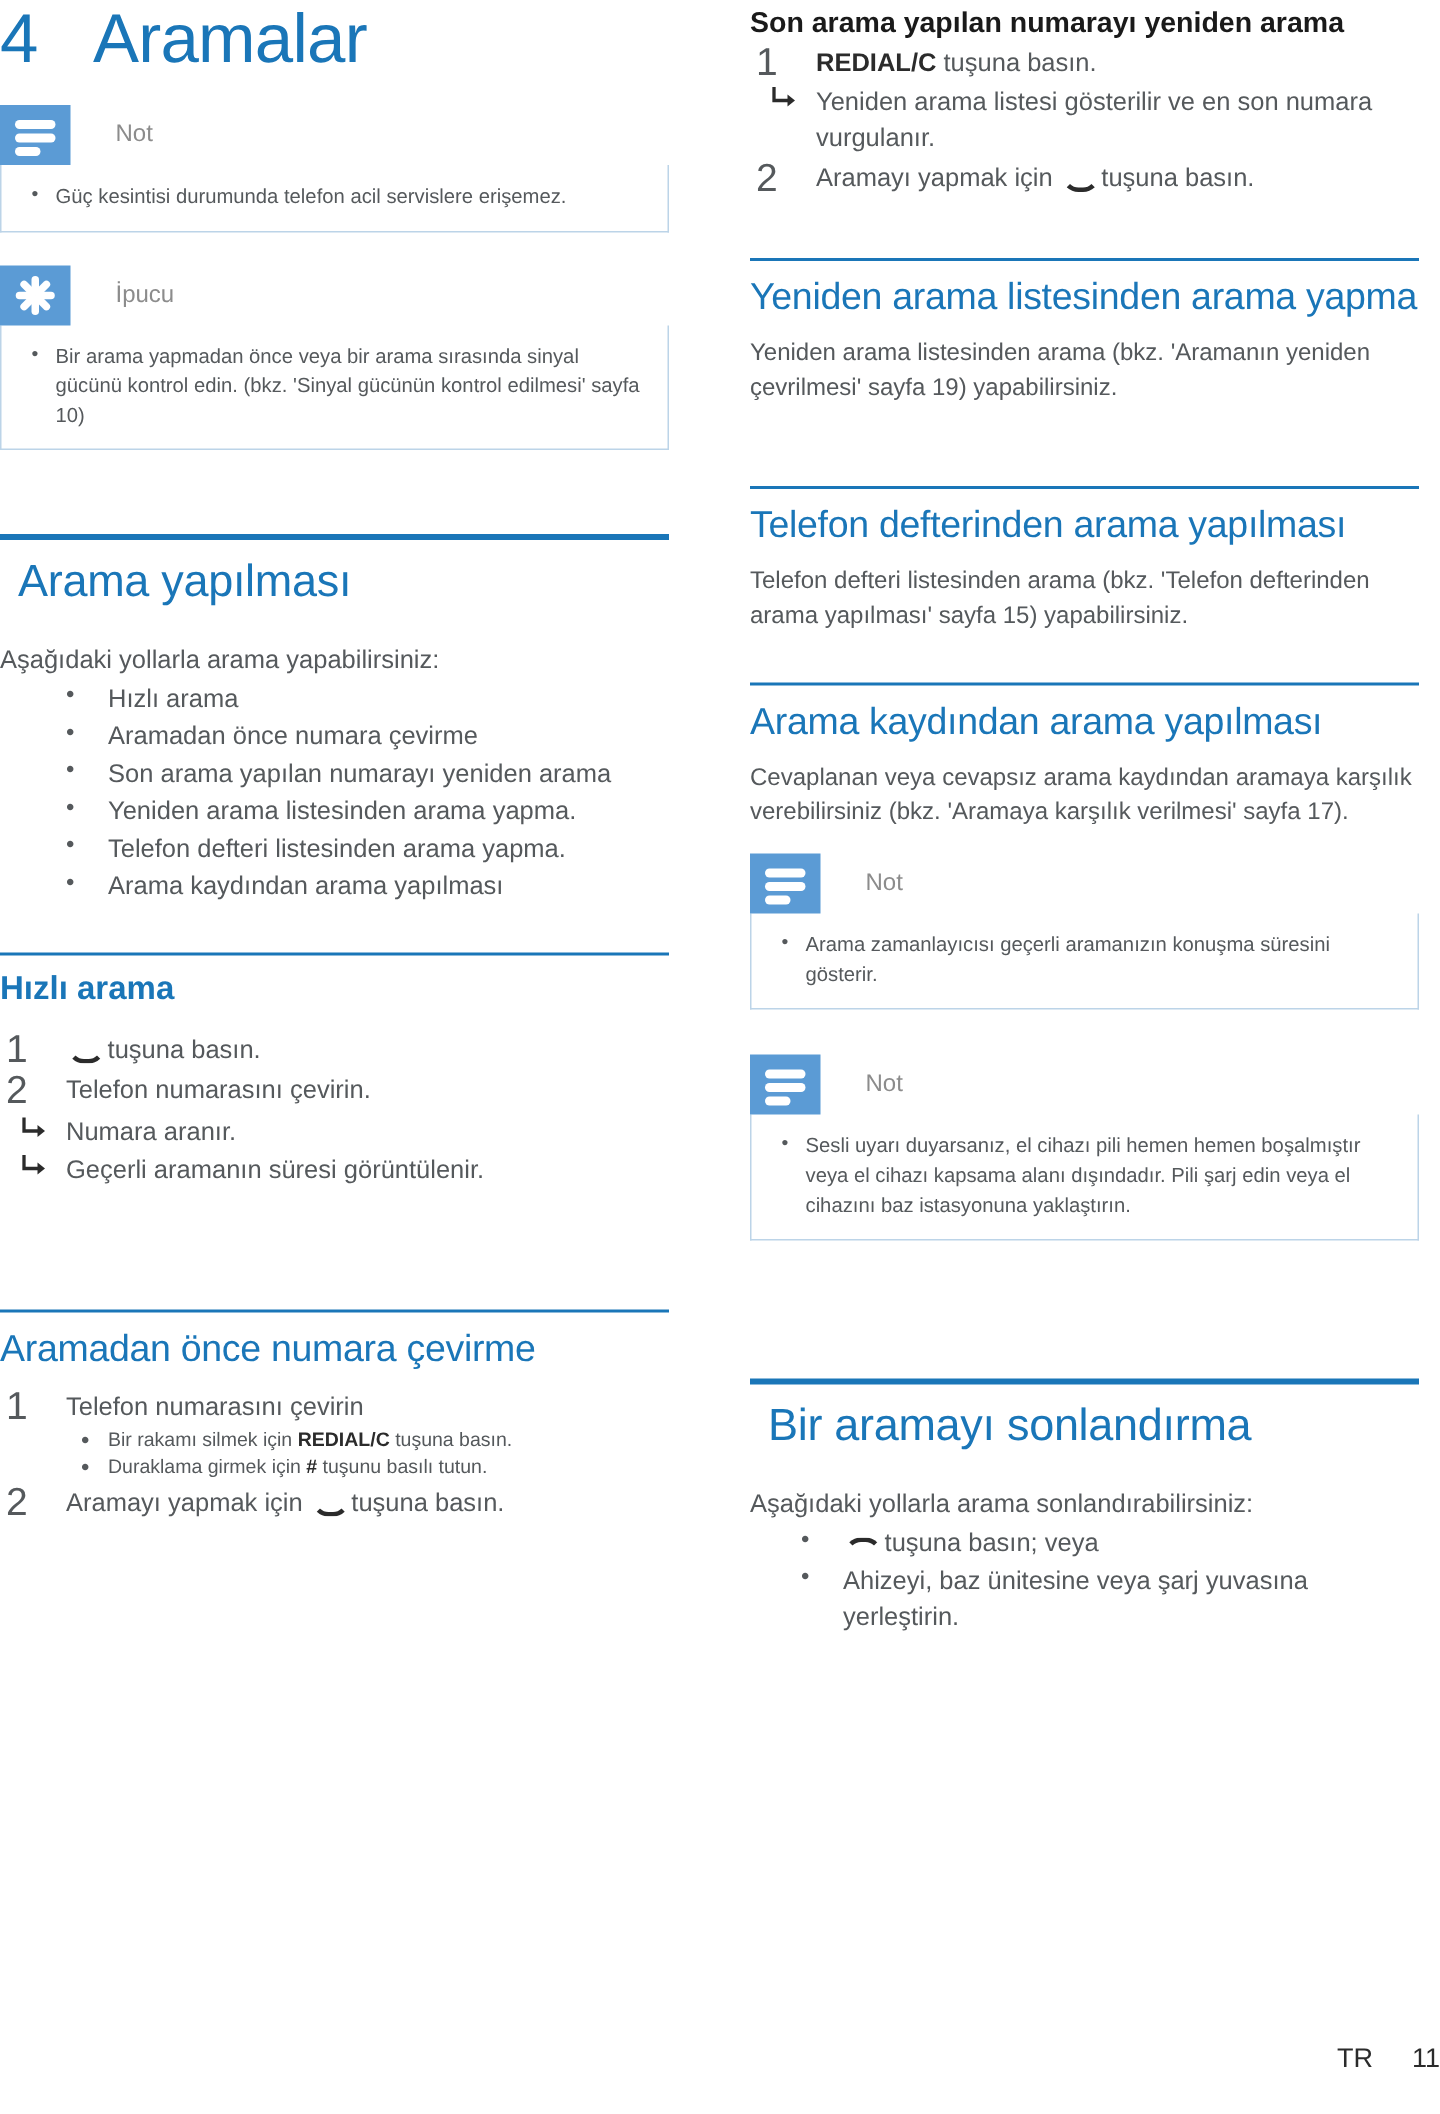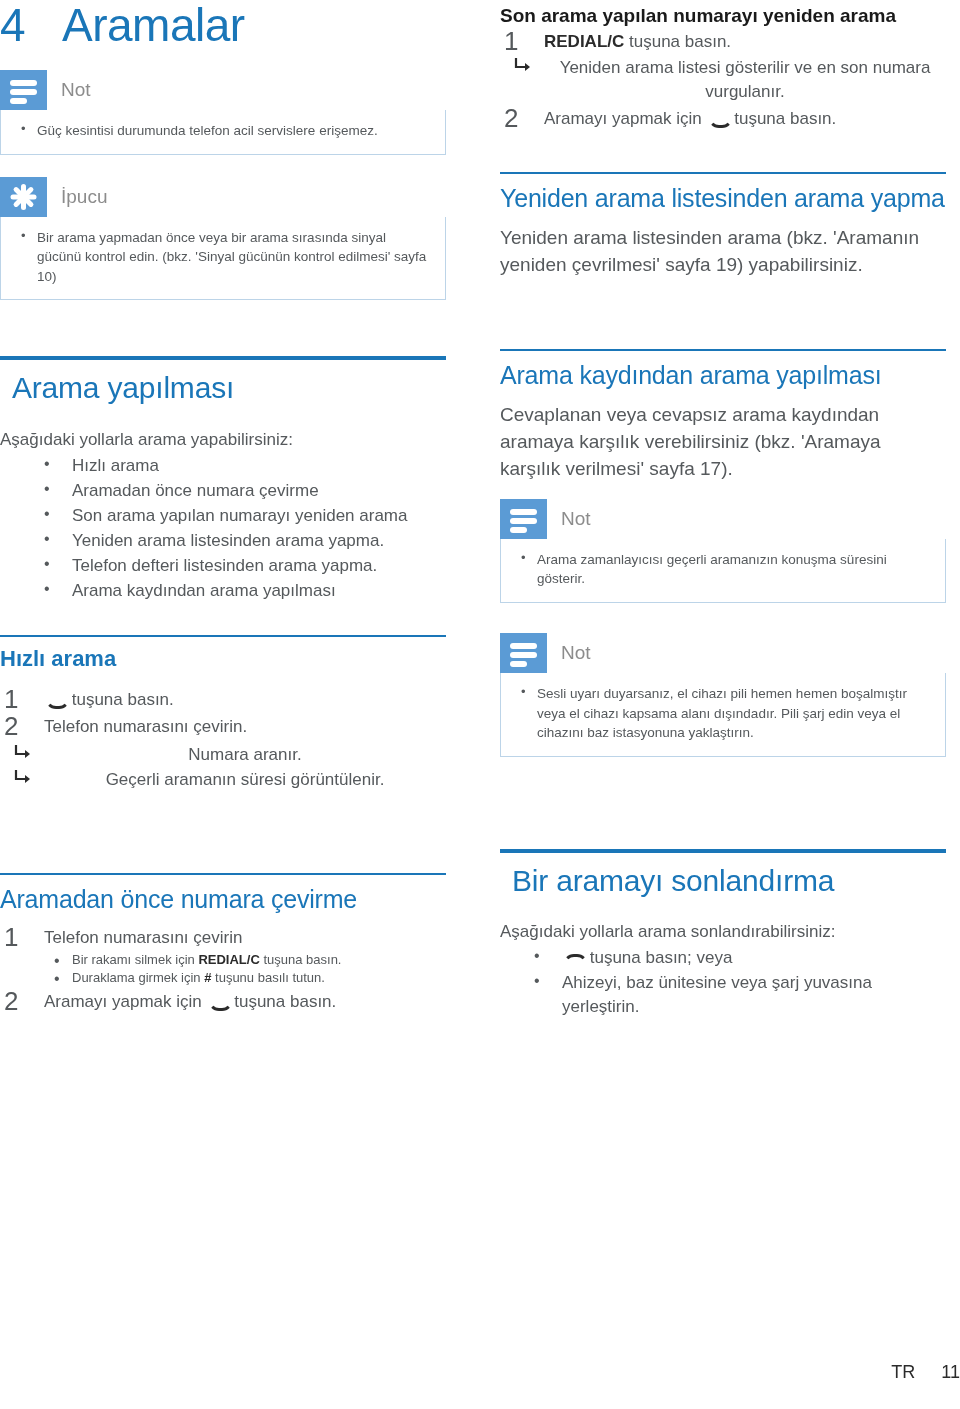--- a/index.html
+++ b/index.html
@@ -97,23 +97,23 @@
     top: 50%;
     width: 5px;
     height: 13px;
     margin-left: -2.5px;
     margin-top: -13px;
     background: #ffffff;
     border-radius: 3px;
     transform-origin: 50% 100%;
   }
   .callout-label {
-    font-size: 19px;
+    font-size: 16px;
     color: #8c8c8c;
-    padding-left: 14px;
+    padding-left: 30px;
     font-weight: 400;
   }
   .callout-body {
     border: 1px solid #bcd4e8;
     border-top: none;
     padding: 11px 14px 13px 14px;
     margin-top: 0;
   }
   .callout-body ul {
     margin: 0;
@@ -174,21 +174,21 @@
   h3.black {
     color: #1a1a1a;
     font-size: 19px;
     font-weight: 700;
     margin: 0 0 2px 0;
     line-height: 1.24;
   }
 
   
   p.body {
-    font-size: 19px;
+    font-size: 16px;
     line-height: 1.42;
     color: #55595c;
     margin: 0 0 16px 0;
   }
   p.intro {
     font-size: 17px;
     line-height: 1.42;
     color: #55595c;
     margin: 0 0 2px 0;
   }
@@ -258,21 +258,20 @@
     content: "•";
     position: absolute;
     left: 10px;
     top: -1px;
     font-size: 16px;
   }
   ul.arrows {
     list-style: none;
     margin: 0;
     padding: 0;
-    text-align: center;
   }
   ul.arrows > li {
     position: relative;
     padding-left: 44px;
     font-size: 17px;
     line-height: 1.42;
     color: #55595c;
     margin-bottom: 1px;
   }
   .arrow-glyph {
@@ -489,20 +488,25 @@
       <div style="height:38px"></div>
 
       <div>
         <div class="rule-thin"></div>
         <h2 class="sec-reg">Yeniden arama listesinden arama yapma</h2>
         <p class="body">Yeniden arama listesinden arama (bkz. 'Aramanın yeniden çevrilmesi' sayfa 19) yapabilirsiniz.</p>
       </div>
 
       <div style="height:38px"></div>
 
+      <div>
+        <div class="rule-thin"></div>
+        <h2 class="sec-reg">Telefon defterinden arama yapılması</h2>
+        <p class="body">Telefon defteri listesinden arama (bkz. 'Telefon defterinden arama yapılması' sayfa 15) yapabilirsiniz.</p>
+      </div>
 
       <div style="height:16px"></div>
 
       <div>
         <div class="rule-thin"></div>
         <h2 class="sec-reg">Arama kaydından arama yapılması</h2>
         <p class="body">Cevaplanan veya cevapsız arama kaydından aramaya karşılık verebilirsiniz (bkz. 'Aramaya karşılık verilmesi' sayfa 17).</p>
       </div>
 
       <div class="callout" style="margin-top:8px;">

